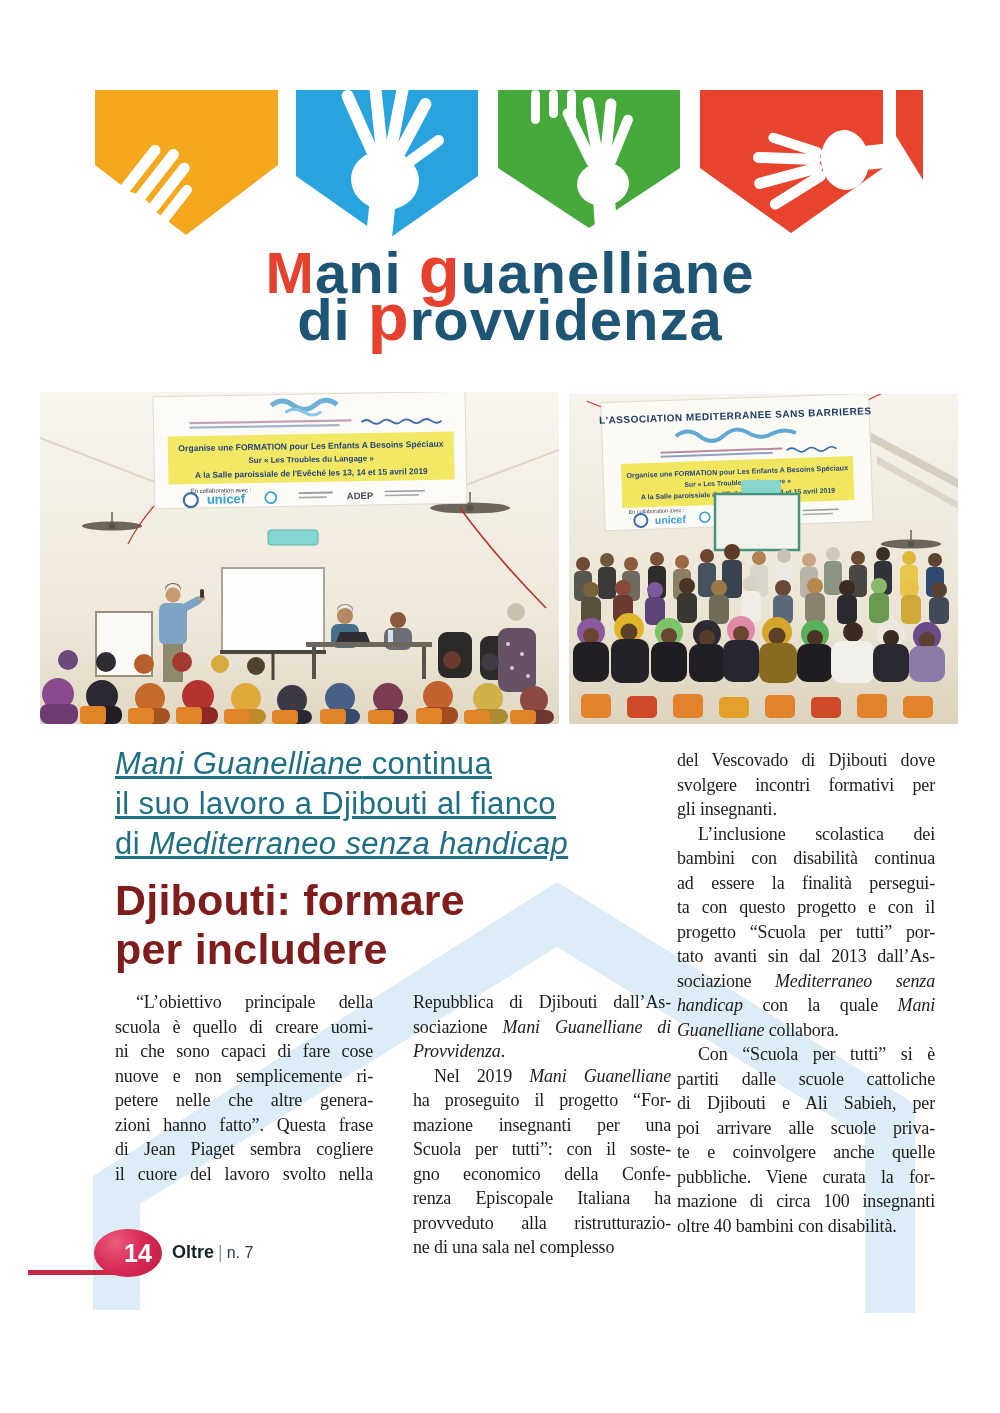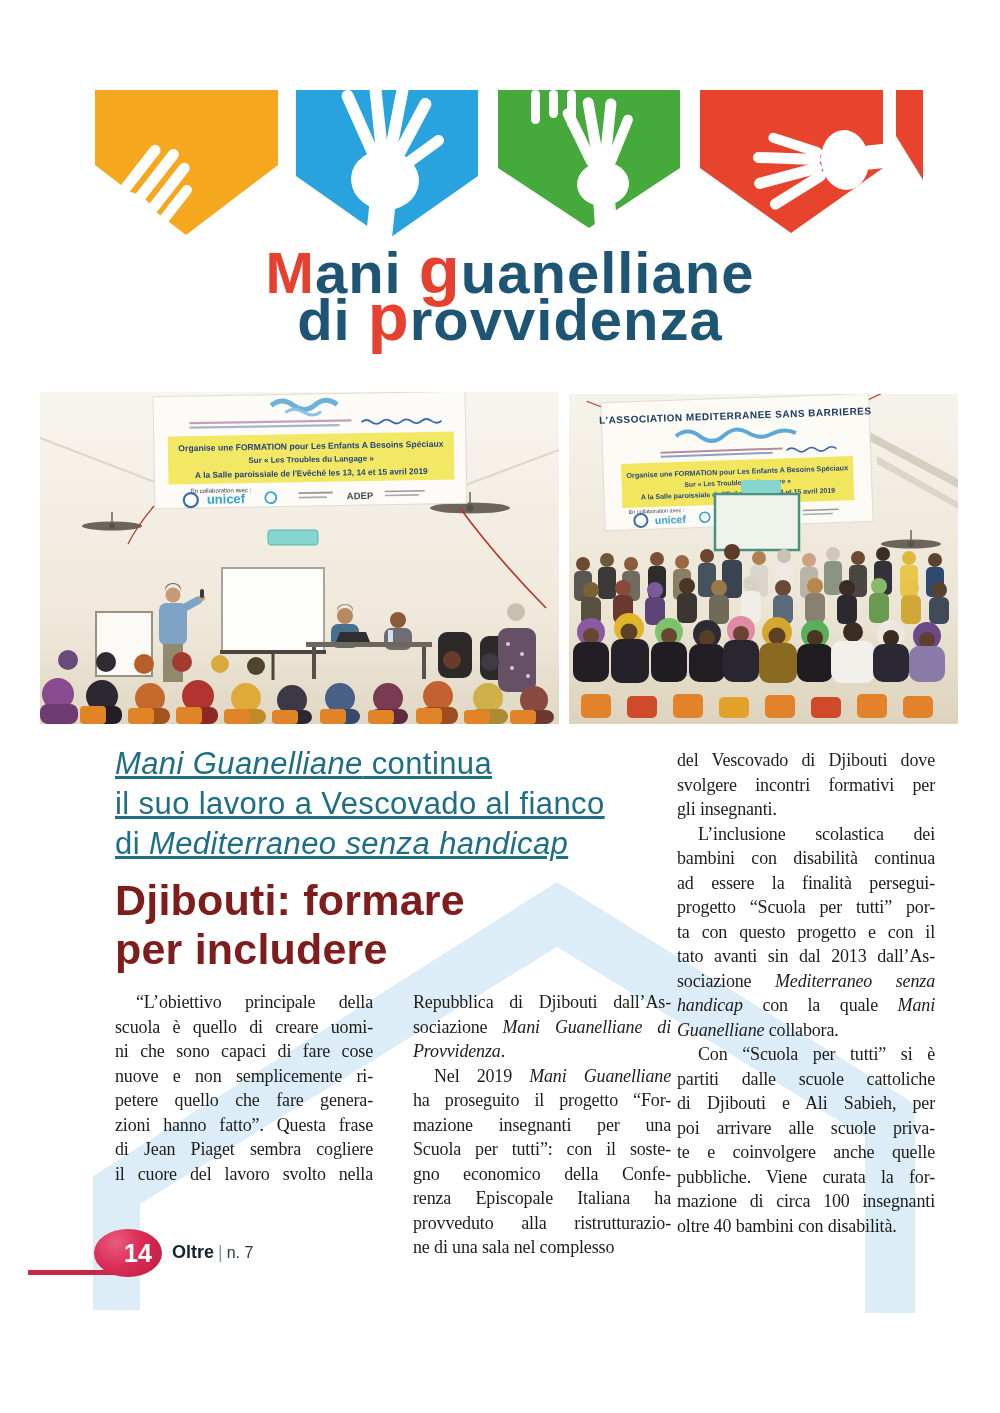--- a/index.html
+++ b/index.html
@@ -474,35 +474,35 @@
       <rect x="150" y="303" width="30" height="21" rx="5" fill="#e2a12a"></rect>
       <rect x="196" y="301" width="30" height="23" rx="5" fill="#e2822a"></rect>
       <rect x="242" y="303" width="30" height="21" rx="5" fill="#cf4a28"></rect>
       <rect x="288" y="300" width="30" height="24" rx="5" fill="#e2822a"></rect>
       <rect x="334" y="302" width="30" height="22" rx="5" fill="#e2822a"></rect>
     </g>
   </svg>
 
   <div class="abs z2 kicker">
     <div><span class="it">Mani Guanelliane</span><span> continua</span></div>
-    <div>il suo lavoro a Vescovado al fianco</div>
+    <div>il suo lavoro a Djibouti al fianco</div>
     <div><span>di </span><span class="it">Mediterraneo senza handicap</span></div>
   </div>
 
   <div class="abs z2 headline">
     <div>Djibouti: formare</div>
     <div>per includere</div>
   </div>
 
   <div class="abs z2 bodycol col1">
     <div class="ln ind">“L’obiettivo principale della</div>
     <div class="ln">scuola è quello di creare uomi-</div>
     <div class="ln">ni che sono capaci di fare cose</div>
     <div class="ln">nuove e non semplicemente ri-</div>
-    <div class="ln">petere quello che fare genera-</div>
+    <div class="ln">petere nelle che altre genera-</div>
     <div class="ln">zioni hanno fatto”. Questa frase</div>
     <div class="ln">di Jean Piaget sembra cogliere</div>
     <div class="ln">il cuore del lavoro svolto nella</div>
   </div>
 
   <div class="abs z2 bodycol col2">
     <div class="ln">Repubblica di Djibouti dall’As-</div>
     <div class="ln"><span>sociazione </span><span class="it">Mani Guanelliane di</span></div>
     <div class="ln end"><span class="it">Provvidenza</span><span>.</span></div>
     <div class="ln ind"><span>Nel 2019 </span><span class="it">Mani Guanelliane</span></div>
@@ -515,22 +515,22 @@
     <div class="ln end">ne di una sala nel complesso</div>
   </div>
 
   <div class="abs z2 bodycol col3">
     <div class="ln">del Vescovado di Djibouti dove</div>
     <div class="ln">svolgere incontri formativi per</div>
     <div class="ln end">gli insegnanti.</div>
     <div class="ln ind">L’inclusione scolastica dei</div>
     <div class="ln">bambini con disabilità continua</div>
     <div class="ln">ad essere la finalità persegui-</div>
+    <div class="ln">ta con questo progetto e con il</div>
     <div class="ln">progetto “Scuola per tutti” por-</div>
-    <div class="ln">ta con questo progetto e con il</div>
     <div class="ln">tato avanti sin dal 2013 dall’As-</div>
     <div class="ln"><span>sociazione </span><span class="it">Mediterraneo senza</span></div>
     <div class="ln"><span class="it">handicap</span><span> con la quale </span><span class="it">Mani</span></div>
     <div class="ln end"><span class="it">Guanelliane</span><span> collabora.</span></div>
     <div class="ln ind">Con “Scuola per tutti” si è</div>
     <div class="ln">partiti dalle scuole cattoliche</div>
     <div class="ln">di Djibouti e Ali Sabieh, per</div>
     <div class="ln">poi arrivare alle scuole priva-</div>
     <div class="ln">te e coinvolgere anche quelle</div>
     <div class="ln">pubbliche. Viene curata la for-</div>

